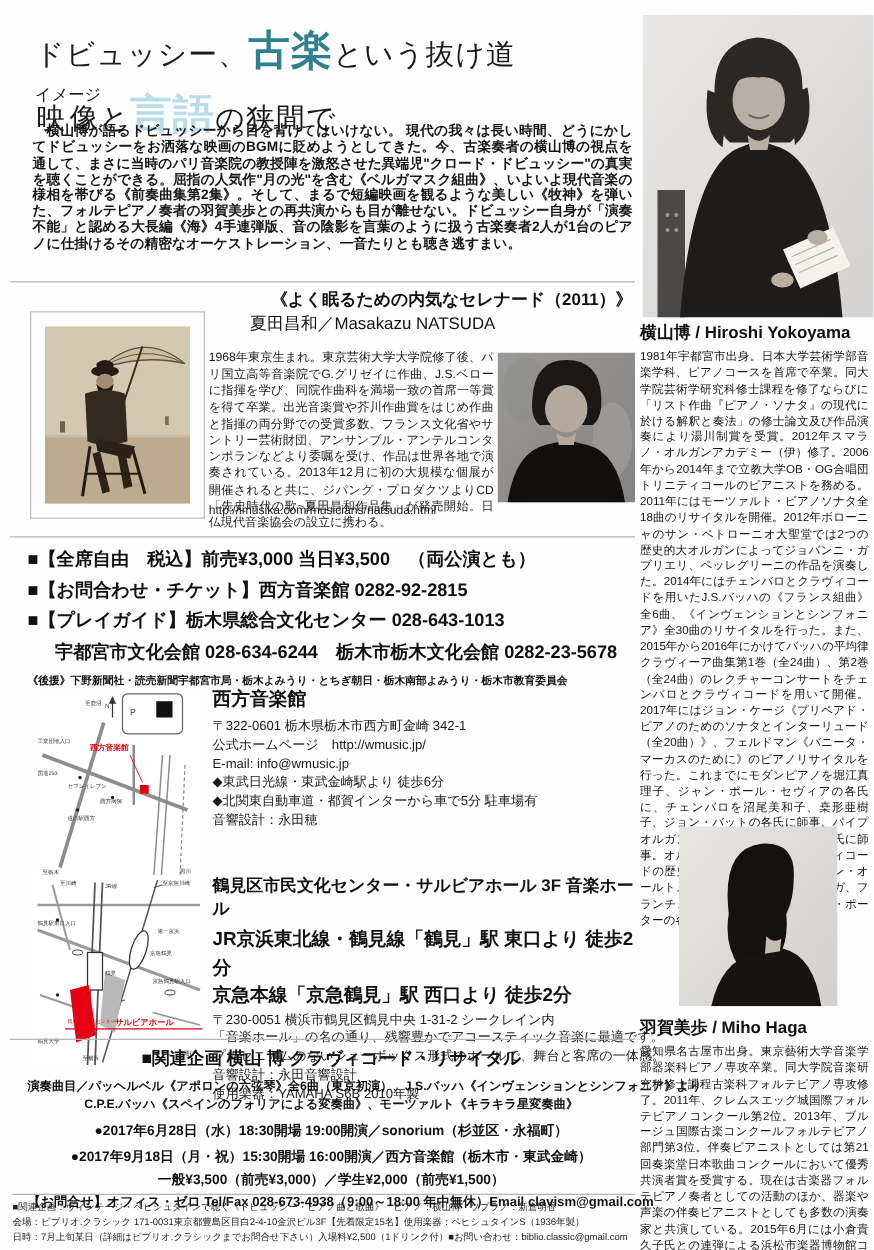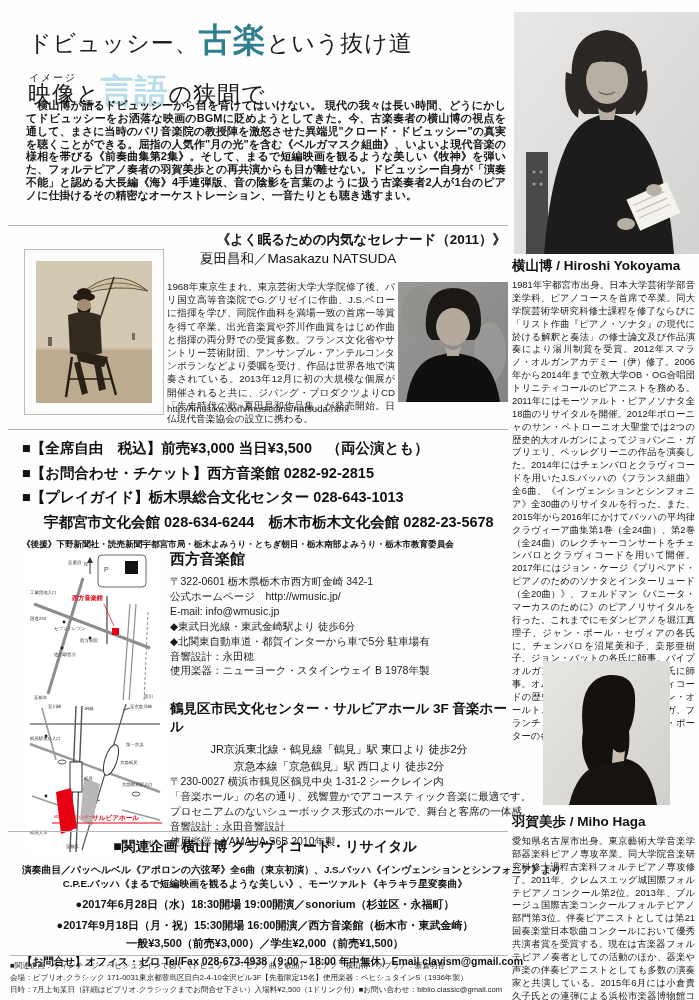--- a/index.html
+++ b/index.html
@@ -5,21 +5,21 @@
   html,body{margin:0;padding:0;background:#ffffff;}
   .page{position:relative;width:699px;height:1000px;background:#fefefe;overflow:hidden;
         font-family:"Liberation Sans","DejaVu Sans",sans-serif;color:#111;}
   
   .title{position:absolute;left:28px;top:18px;font-family:"Liberation Serif","DejaVu Serif",serif;color:#1b1b1b;}
   .title .line{display:block;white-space:nowrap;}
   .title .l1{font-size:23px;letter-spacing:1px;}
   .title .l2{font-size:23px;margin-top:6px;letter-spacing:1px;}
   .accent-teal{font-size:33px;color:#2f7f8e;font-weight:bold;}
   .accent-blue{font-size:33px;color:#b7dde8;font-weight:bold;}
-  ruby rt{font-size:10px;letter-spacing:0;}
+  ruby rt{font-size:13px;letter-spacing:0;}
   
   .intro{position:absolute;left:26px;top:99px;width:480px;font-size:11px;line-height:1.17;
          font-weight:bold;text-align:justify;color:#161616;}
   
   .rule{position:absolute;left:8px;width:500px;height:1px;background:#b5b5b5;}
   
   .debussy-frame{position:absolute;left:24px;top:249px;width:116px;height:142px;border:1px solid #bdbdbd;
                  background:#fdfdfd;padding:11px;}
   .work-title{position:absolute;left:200px;top:231px;width:306px;text-align:right;font-size:13.5px;font-weight:bold;}
   .natsuda-name{position:absolute;left:200px;top:250px;width:306px;font-size:13.5px;}
@@ -33,21 +33,21 @@
   .tickets .support{font-size:8.6px;font-weight:bold;margin-top:0px;white-space:nowrap;}
   
   .map{position:absolute;background:#fff;}
   .map1{left:28px;top:552px;width:132px;height:150px;}
   .map2{left:26px;top:700px;width:138px;height:152px;}
   .venue{position:absolute;left:170px;width:338px;}
   .venue1{top:550px;}
   .venue2{top:700px;}
   .venue .v-name{font-size:15px;font-weight:bold;margin-bottom:5px;}
   .venue2 .v-name{font-size:13.5px;}
-  .venue .v-access{font-size:11px;font-weight:normal;line-height:1.5;text-align:center;}
+  .venue .v-access{font-size:15px;font-weight:bold;line-height:1.5;}
   .venue .v-line{font-size:10.5px;line-height:1.42;color:#1a1a1a;white-space:nowrap;}
   
   .related{position:absolute;left:22px;top:838px;width:486px;text-align:center;}
   .related .r-heading{font-size:14px;font-weight:bold;margin-bottom:7px;}
   .related .r-program{font-size:9.8px;font-weight:bold;line-height:1.45;white-space:nowrap;}
   .related .r-date{font-size:11px;font-weight:bold;margin-top:6px;white-space:nowrap;}
   .related .r-price{font-size:11px;font-weight:bold;margin-top:3px;white-space:nowrap;}
   .related .r-contact{font-size:10.5px;font-weight:bold;margin-top:4px;white-space:nowrap;}
   
   .footer{position:absolute;left:10px;top:960px;width:498px;font-size:7.6px;font-weight:normal;
@@ -180,21 +180,20 @@
     </svg>
   </div>
   <div class="venue venue1">
     <div class="v-name">西方音楽館</div>
     <div class="v-line">〒322-0601 栃木県栃木市西方町金崎 342-1</div>
     <div class="v-line">公式ホームページ　http://wmusic.jp/</div>
     <div class="v-line">E-mail: info@wmusic.jp</div>
     <div class="v-line">◆東武日光線・東武金崎駅より 徒歩6分</div>
     <div class="v-line">◆北関東自動車道・都賀インターから車で5分 駐車場有</div>
     <div class="v-line">音響設計：永田穂</div>
-    <div class="v-line">使用楽器：ニューヨーク・スタインウェイ B 1978年製</div>
   </div>
 
   <div class="map map2">
     <svg width="138" height="152" viewBox="0 0 138 152">
       <g stroke="#9a9a9a" fill="none">
         <path d="M4,24 L134,24" stroke-width="2"></path>
         <path d="M4,44 L134,92" stroke-width="2.4"></path>
         <path d="M6,96 L46,110" stroke-width="1.6"></path>
         <path d="M16,8 L30,60" stroke-width="1.6"></path>
         <path d="M96,110 L134,120" stroke-width="1.4"></path>
@@ -232,33 +231,33 @@
       <ellipse cx="36" cy="62" rx="4" ry="2" fill="none" stroke="#333" stroke-width="0.8"></ellipse>
       <ellipse cx="110" cy="94" rx="4" ry="2" fill="none" stroke="#333" stroke-width="0.8"></ellipse>
       <circle cx="20" cy="36" r="1.4" fill="#222"></circle>
       <circle cx="20" cy="96" r="1.4" fill="#222"></circle>
     </svg>
   </div>
   <div class="venue venue2">
     <div class="v-name">鶴見区市民文化センター・サルビアホール 3F 音楽ホール</div>
     <div class="v-access">JR京浜東北線・鶴見線「鶴見」駅 東口より 徒歩2分</div>
     <div class="v-access">京急本線「京急鶴見」駅 西口より 徒歩2分</div>
-    <div class="v-line">〒230-0027 横浜市鶴見区鶴見中央 1-31-2 シークレイン内</div>
+    <div class="v-line">〒230-0051 横浜市鶴見区鶴見中央 1-31-2 シークレイン内</div>
     <div class="v-line">「音楽ホール」の名の通り、残響豊かでアコースティック音楽に最適です。</div>
     <div class="v-line">プロセニアムのないシューボックス形式のホールで、舞台と客席の一体感。</div>
     <div class="v-line">音響設計：永田音響設計</div>
     <div class="v-line">使用楽器：YAMAHA S6B 2010年製</div>
   </div>
 
   <div class="rule" style="top:831px;"></div>
 
   <div class="related">
     <div class="r-heading">■関連企画 横山 博 クラヴィコード・リサイタル</div>
     <div class="r-program">演奏曲目／パッヘルベル《アポロンの六弦琴》全6曲（東京初演）、J.S.バッハ《インヴェンションとシンフォニア》より</div>
-    <div class="r-program">C.P.E.バッハ《まるで短編映画を観るような美しい》、モーツァルト《キラキラ星変奏曲》</div>
+    <div class="r-program">C.P.E.バッハ《スペインのフォリアによる変奏曲》、モーツァルト《キラキラ星変奏曲》</div>
     <div class="r-date">●2017年6月28日（水）18:30開場 19:00開演／sonorium（杉並区・永福町）</div>
     <div class="r-date">●2017年9月18日（月・祝）15:30開場 16:00開演／西方音楽館（栃木市・東武金崎）</div>
     <div class="r-price">一般¥3,500（前売¥3,000）／学生¥2,000（前売¥1,500）</div>
     <div class="r-contact">【お問合せ】オフィス・ゼロ Tel/Fax 028-673-4938（9:00～18:00 年中無休）Email clavism@gmail.com</div>
   </div>
 
   <div class="rule" style="top:955px;left:10px;width:498px;"></div>
 
   <div class="footer">
     <div>■関連企画：ヴィンテージ・ペヒシュタインで聴く《ドビュッシー・ピアノ曲と歌曲》　ピアノ：横山博　ソプラノ：新倉明香</div>

